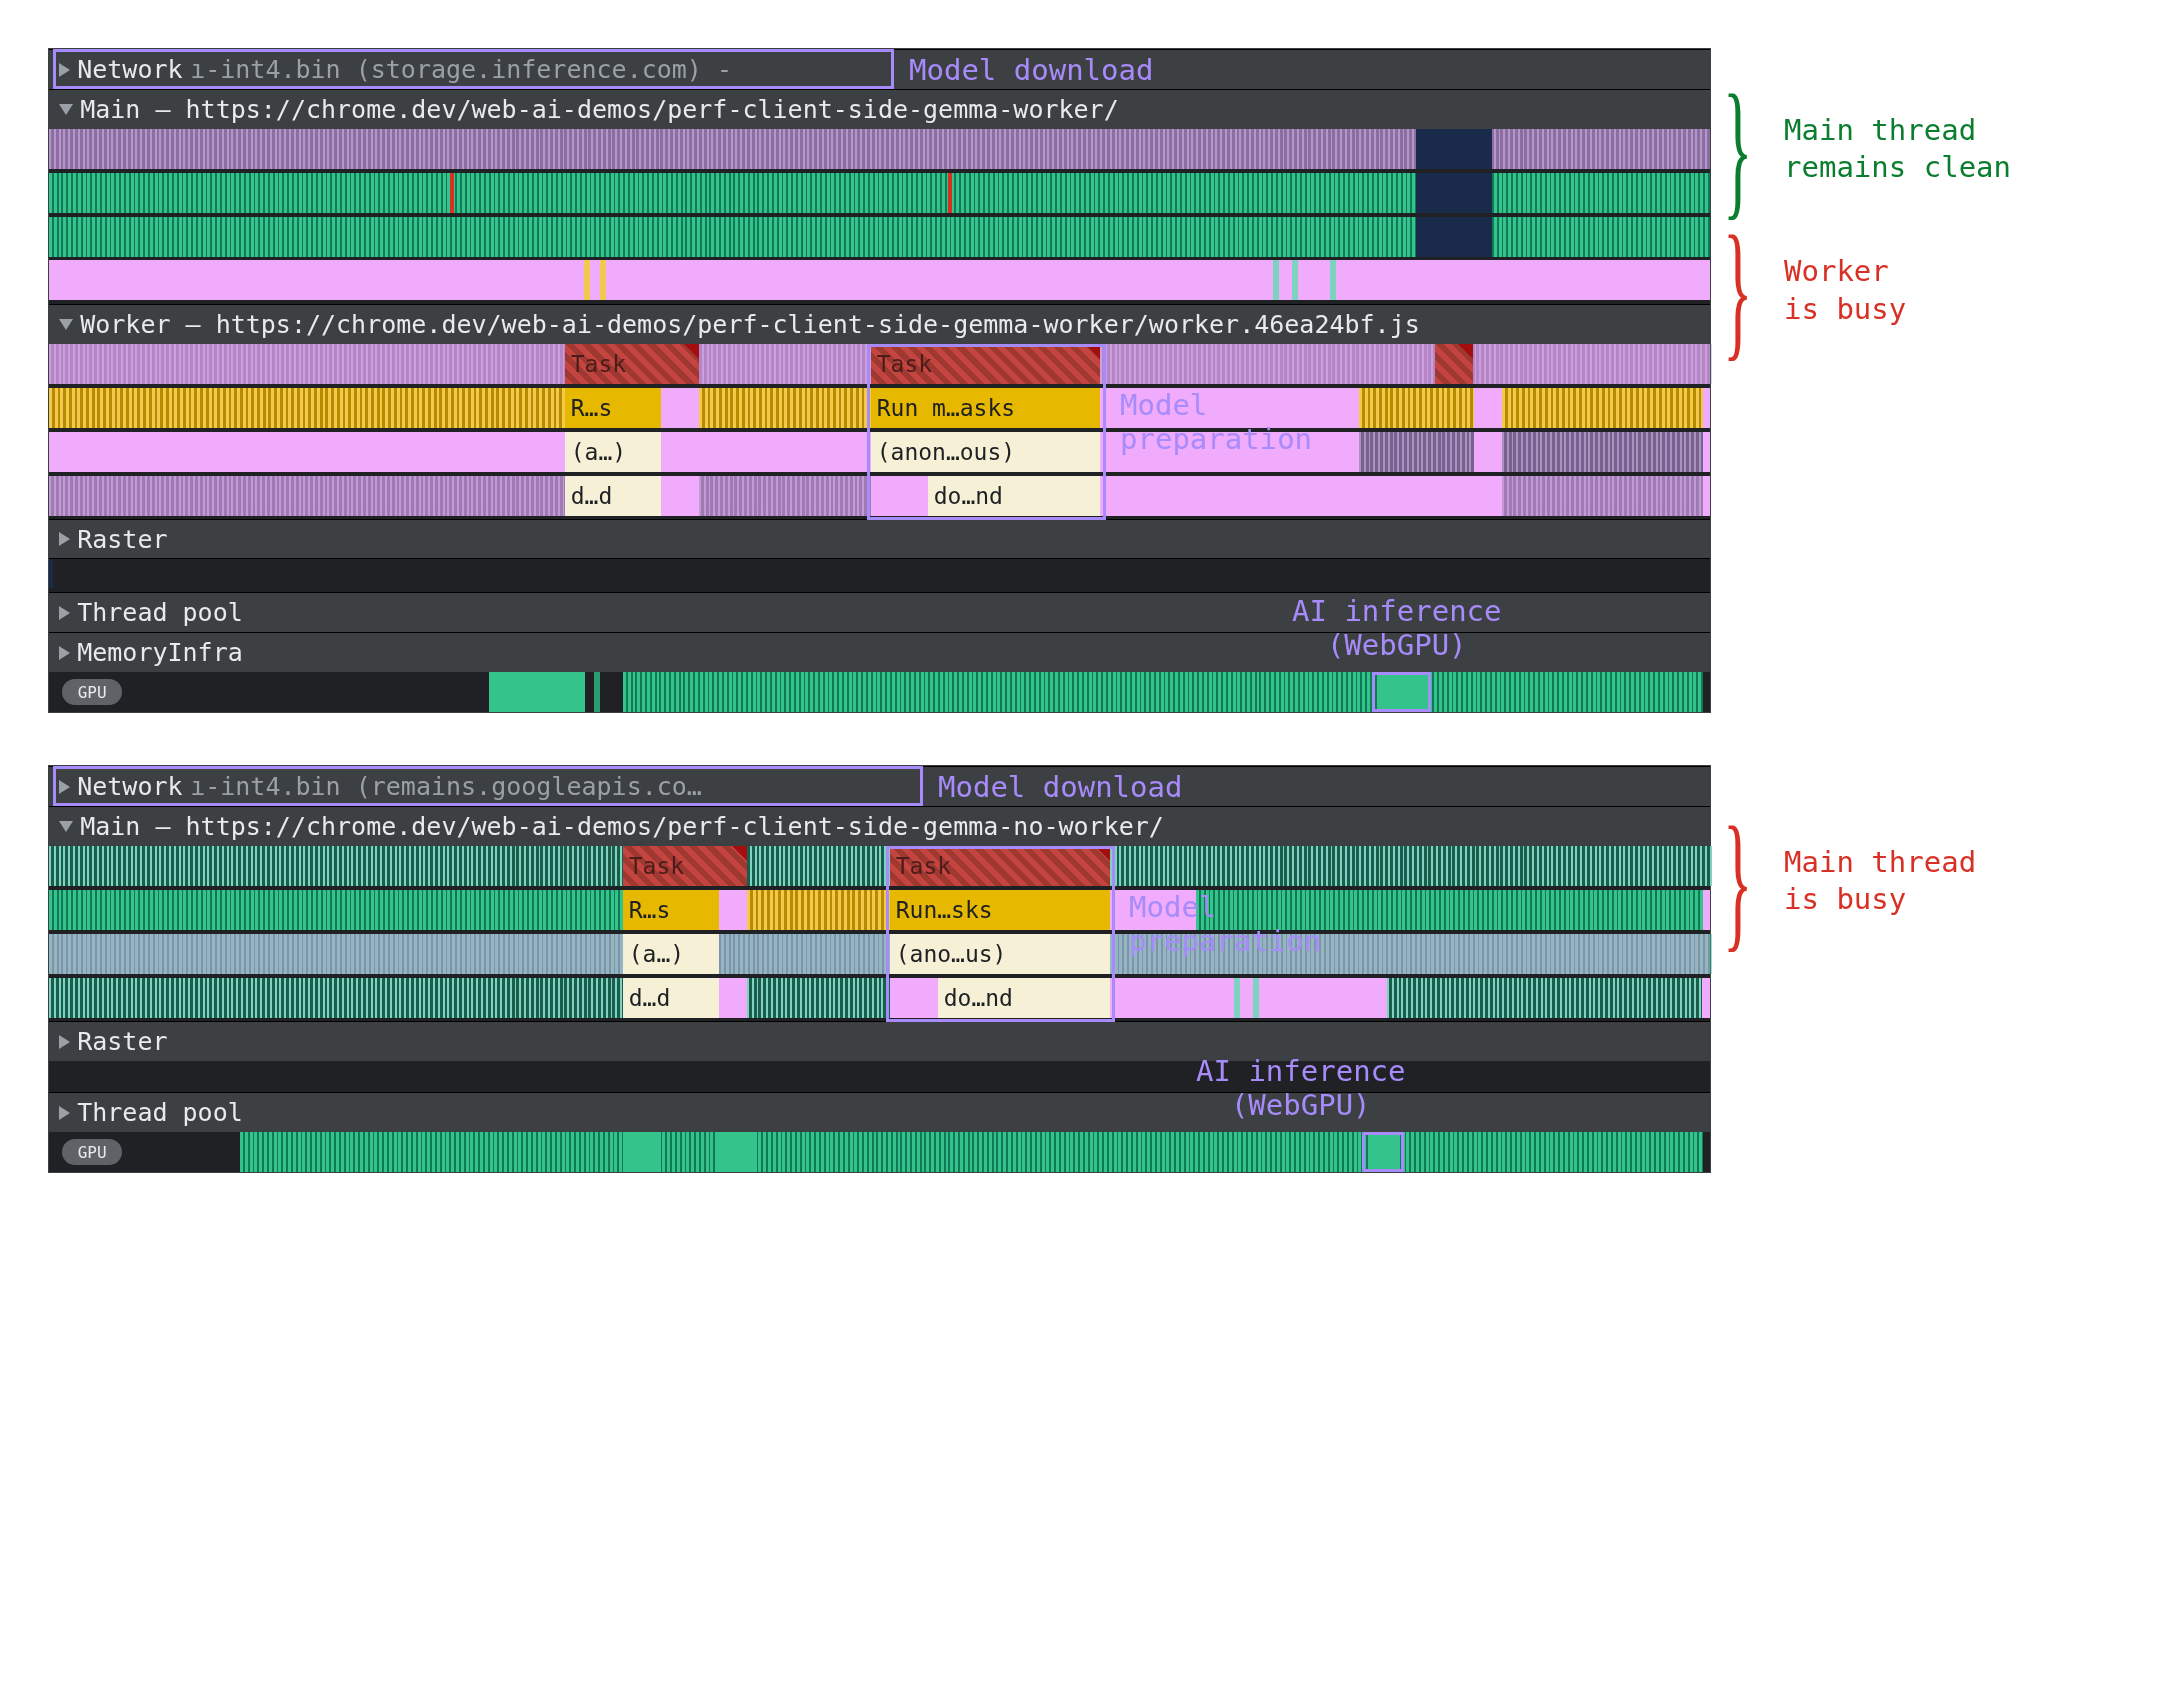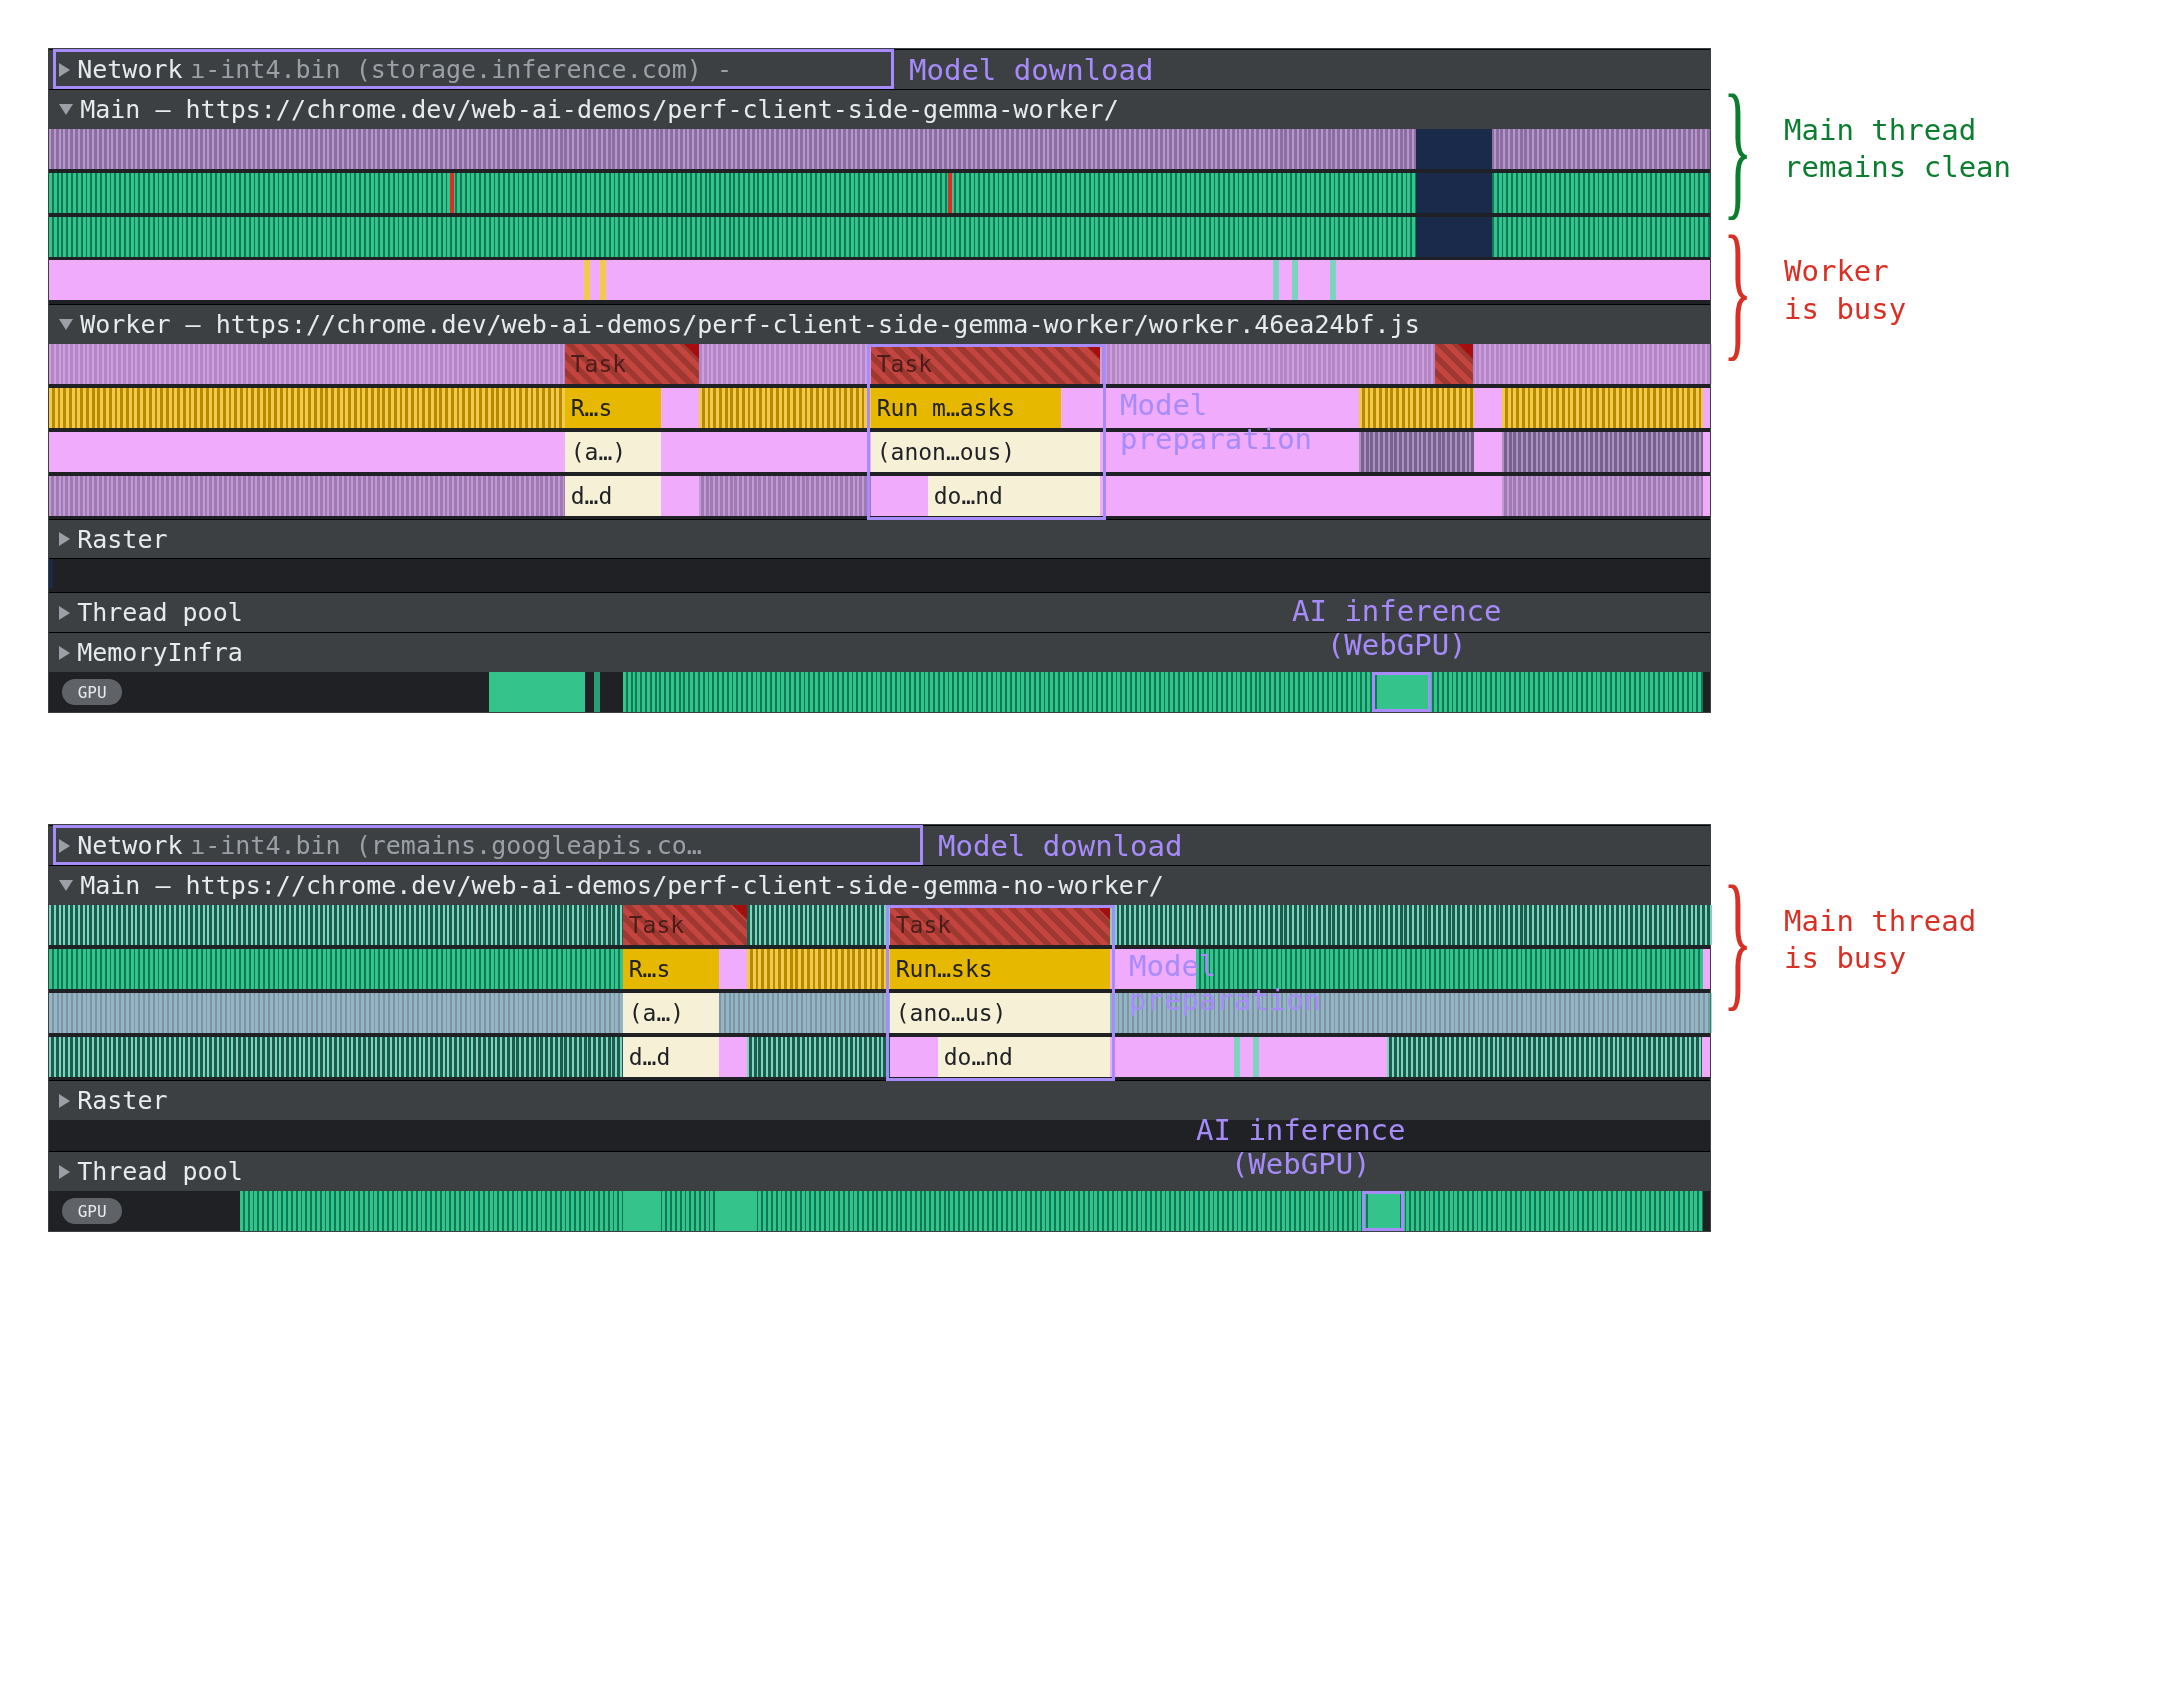--- a/index.html
+++ b/index.html
@@ -1,18 +1,18 @@
 <!DOCTYPE html>
 <html><head>
 <meta charset="utf-8">
 <style>
   * { margin:0; padding:0; box-sizing:border-box; }
   body { background:#fff; font-family:"Menlo","Consolas",monospace; padding:48px; width:2181px; }
   .panel { background:#202124; border:1px solid #3c4043; width:1663px; position:relative; }
-  .panel-wrap { display:flex; align-items:flex-start; margin-bottom:111px; }
+  .panel-wrap { display:flex; align-items:flex-start; margin-bottom:52px; }
   .notes { padding-left:19px; font-size:29px; line-height:1.3; }
   .note { display:flex; align-items:center; gap:9.6px; }
   .brace { font-size:153px; font-weight:100; font-family:"Times New Roman",serif; line-height:0.8; transform:scaleX(0.4); margin-left:-29px; }
   .brace.green { color:#0b7d2f; }
   .brace.red { color:#d93025; }
   .note-text.green { color:#0b7d2f; }
   .note-text.red { color:#d93025; }
   .row { position:relative; height:40px; display:flex; align-items:center; color:#e8eaed; font-size:25px; }
   .header-row { background:#3c4043; padding:0 9.6px; gap:7.6px; border-top:1px solid #000; }
   .expand-icon { width:0;height:0;display:inline-block; }
@@ -101,21 +101,21 @@
         <div class="tri" style="left:635px;"></div>
         <div class="seg task txt" style="left:822px;width:229px;">Task</div>
         <div class="tri" style="left:1036px;"></div>
         <div class="seg task" style="left:1386px;width:38px;"></div>
           <div class="tri" style="left:1409px;"></div>
       </div>
       <div class="track">
         <div class="seg hatch gold" style="left:0;width:516px;"></div>
         <div class="seg gold txt" style="left:516px;width:96px;">R…s</div>
         <div class="seg hatch gold" style="left:650px;width:172px;"></div>
-        <div class="seg gold txt" style="left:822px;width:190px;">Run m…asks</div>
+        <div class="seg gold txt" style="left:822px;width:229px;">Run m…asks</div>
         <div class="seg hatch gold" style="left:1310px;width:115px;"></div>
         <div class="seg hatch gold" style="left:1453px;width:201px;"></div>
       </div>
       <div class="track">
         <div class="seg cream txt" style="left:516px;width:96px;">(a…)</div>
         <div class="seg cream txt" style="left:822px;width:229px;">(anon…ous)</div>
         <div class="seg hatch" style="left:1310px;width:115px;opacity:0.6"></div>
         <div class="seg hatch" style="left:1453px;width:201px;opacity:0.6"></div>
       </div>
       <div class="track">

